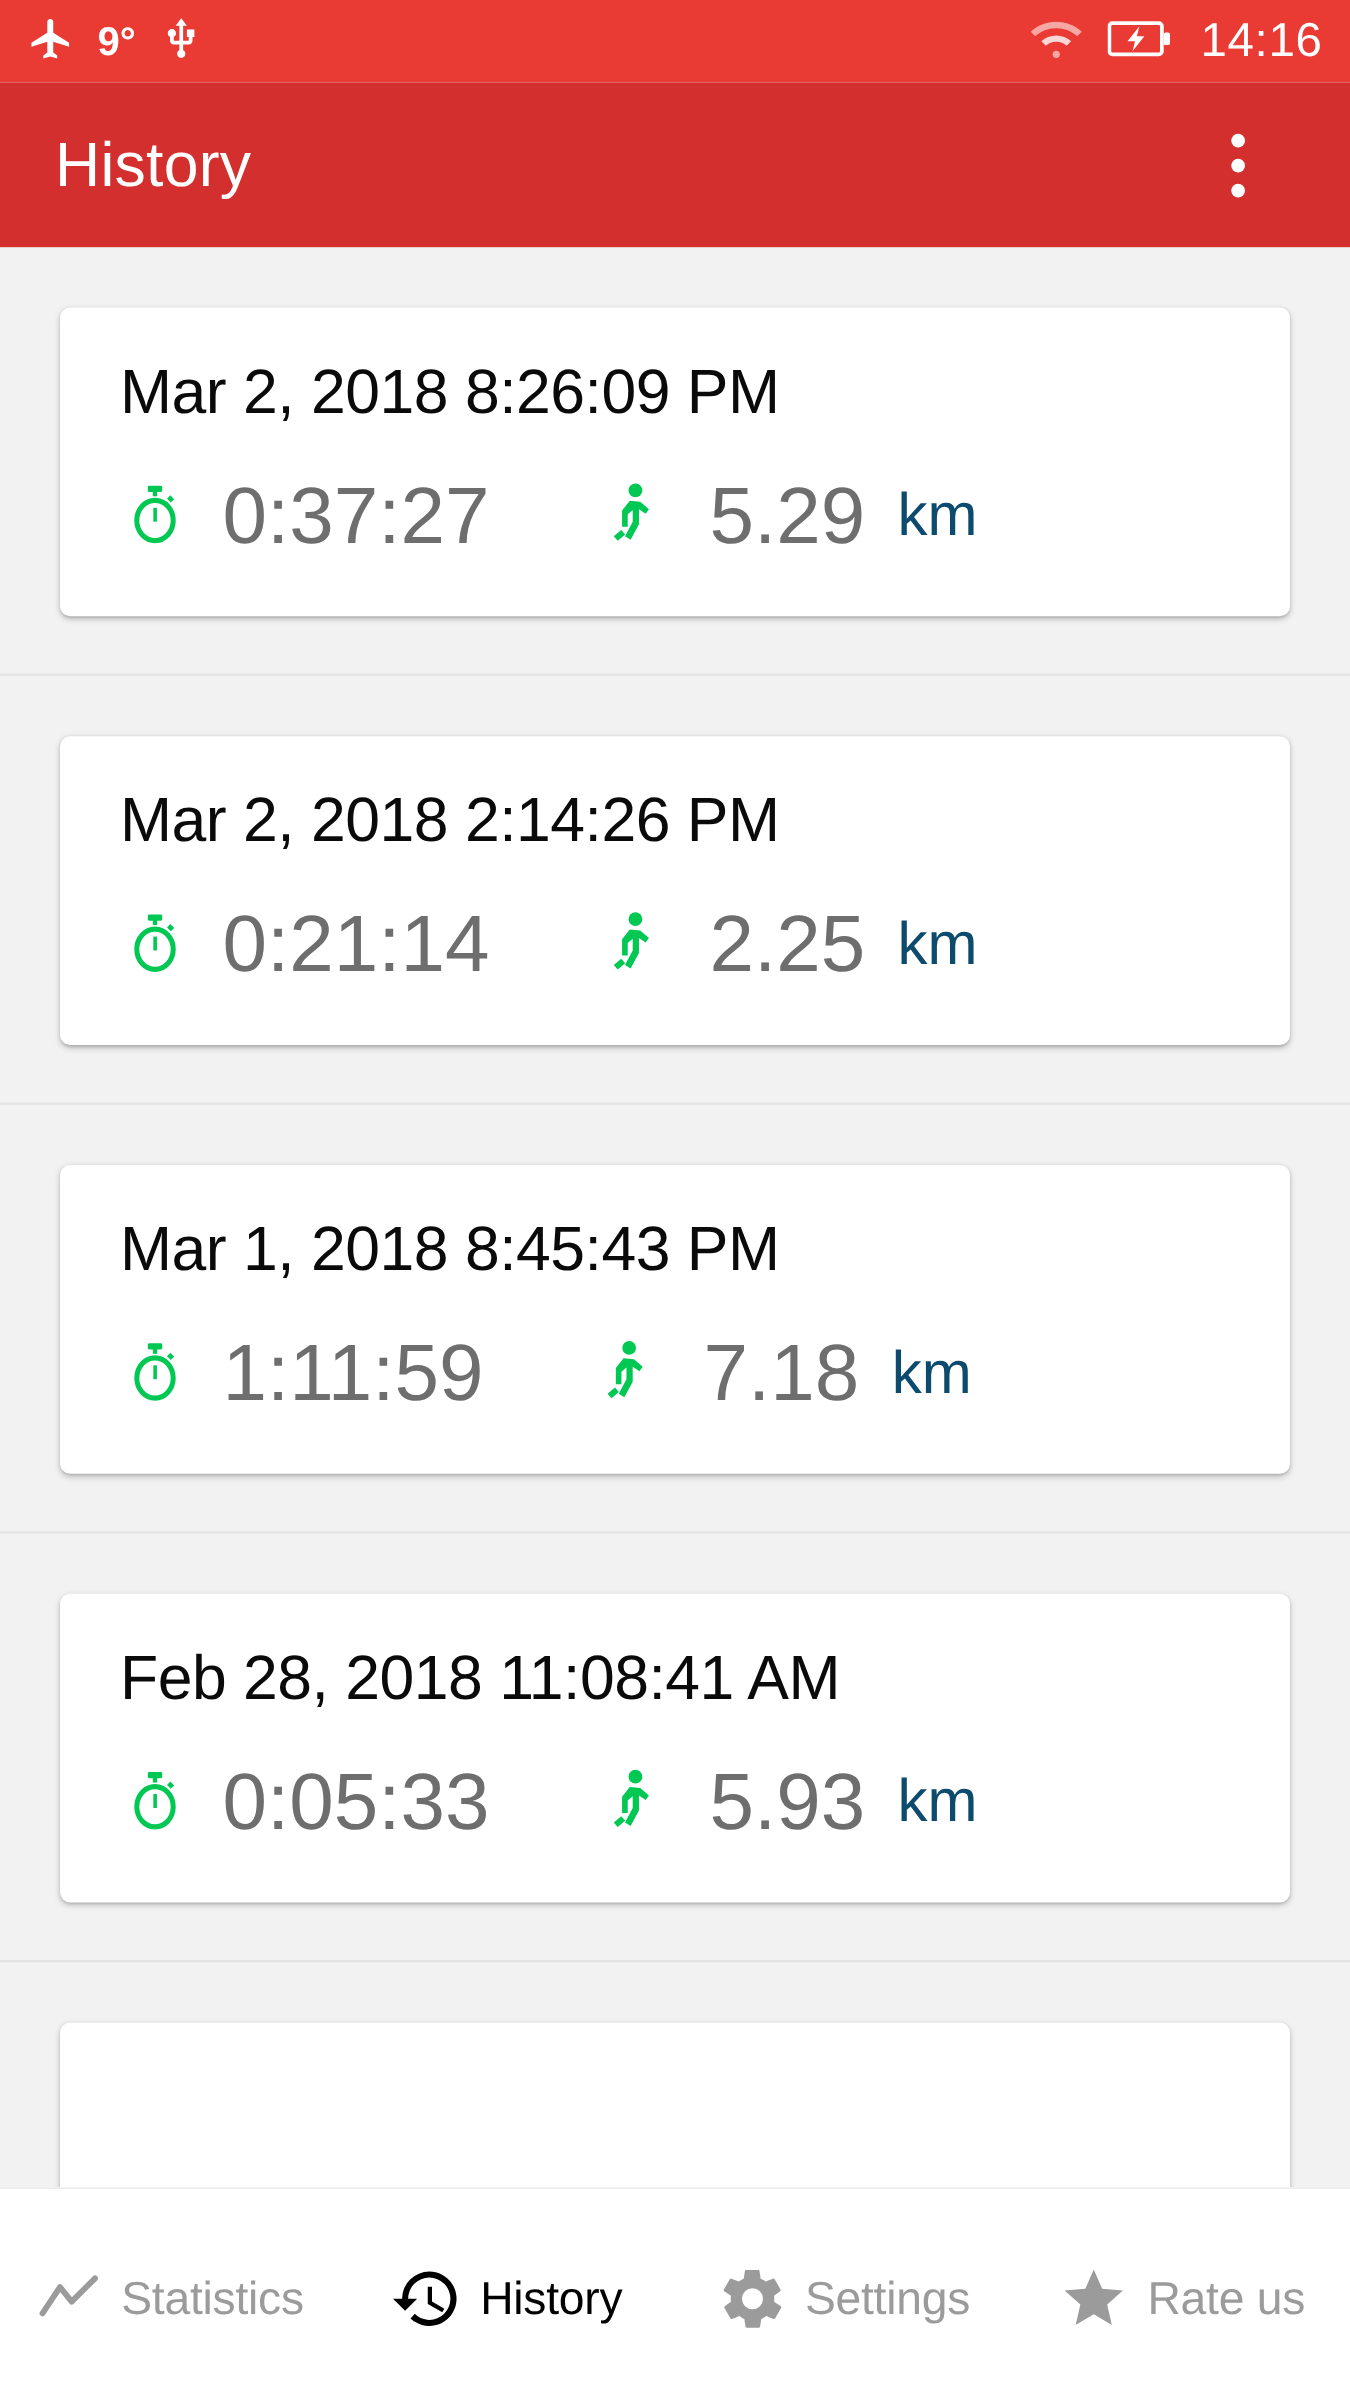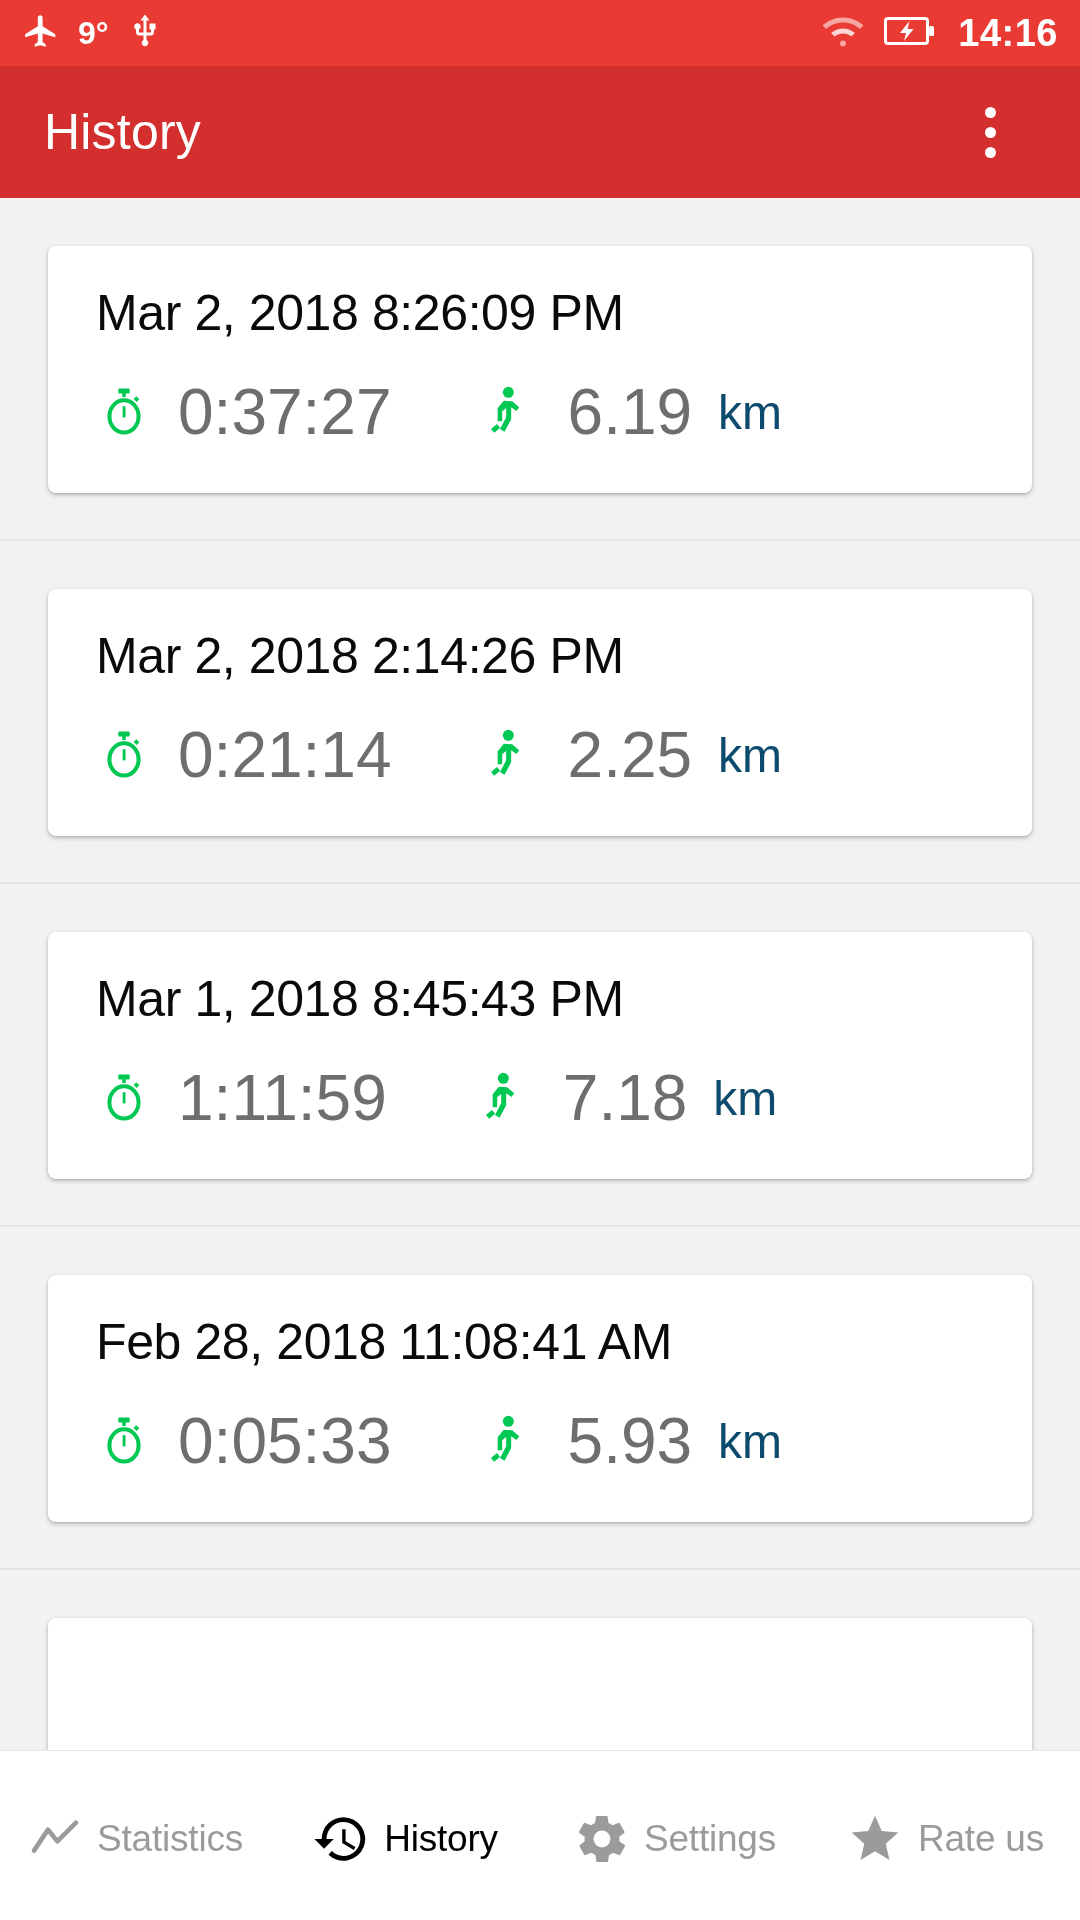--- a/index.html
+++ b/index.html
@@ -40,21 +40,21 @@
     gap: 20px;
   }
   .sb-temp {
     font-size: 32px;
     font-weight: bold;
     letter-spacing: 0px;
     line-height: 1;
   }
   .sb-clock {
     font-size: 38px;
-    font-weight: 700;
+    font-weight: 400;
     letter-spacing: 0.5px;
     line-height: 1;
     padding-left: 2px;
   }
   .sb-icon { display: block; }
 
   
   #app-bar {
     position: absolute;
     top: 66px; left: 0;
@@ -259,21 +259,21 @@
           <span class="stat-value duration-value">0:37:27</span>
         </div>
         <div class="stat-group distance-group">
           <span class="stat-icon">
             <svg width="40" height="54" viewBox="0 0 24 32" fill="#00c853">
               <circle cx="14.6" cy="4.2" r="3.3"></circle>
               <path d="M11.9 9.2 L8.2 13.8 L8.2 21.6 L10.9 21.6 L10.9 15.6 L13.3 13.6 L13.3 19.2 L9.6 26.2 L12.3 27.9 L16.3 20.4 L16.3 13.2 L19.5 15.4 L21.1 13.2 L16.9 9.6 Z"></path>
               <path d="M7.8 23.2 L4.2 26.2 L6.1 28.4 L9.7 25.4 Z"></path>
             </svg>
           </span>
-          <span class="stat-value distance-value">6.19</span>
+          <span class="stat-value distance-value">5.29</span>
           <span class="distance-unit">km</span>
         </div>
       </div>
     </div>
   </div>
 
   <div class="list-row">
     <div class="card">
       <div class="card-date">Mar 2, 2018 2:14:26 PM</div>
       <div class="card-stats">

